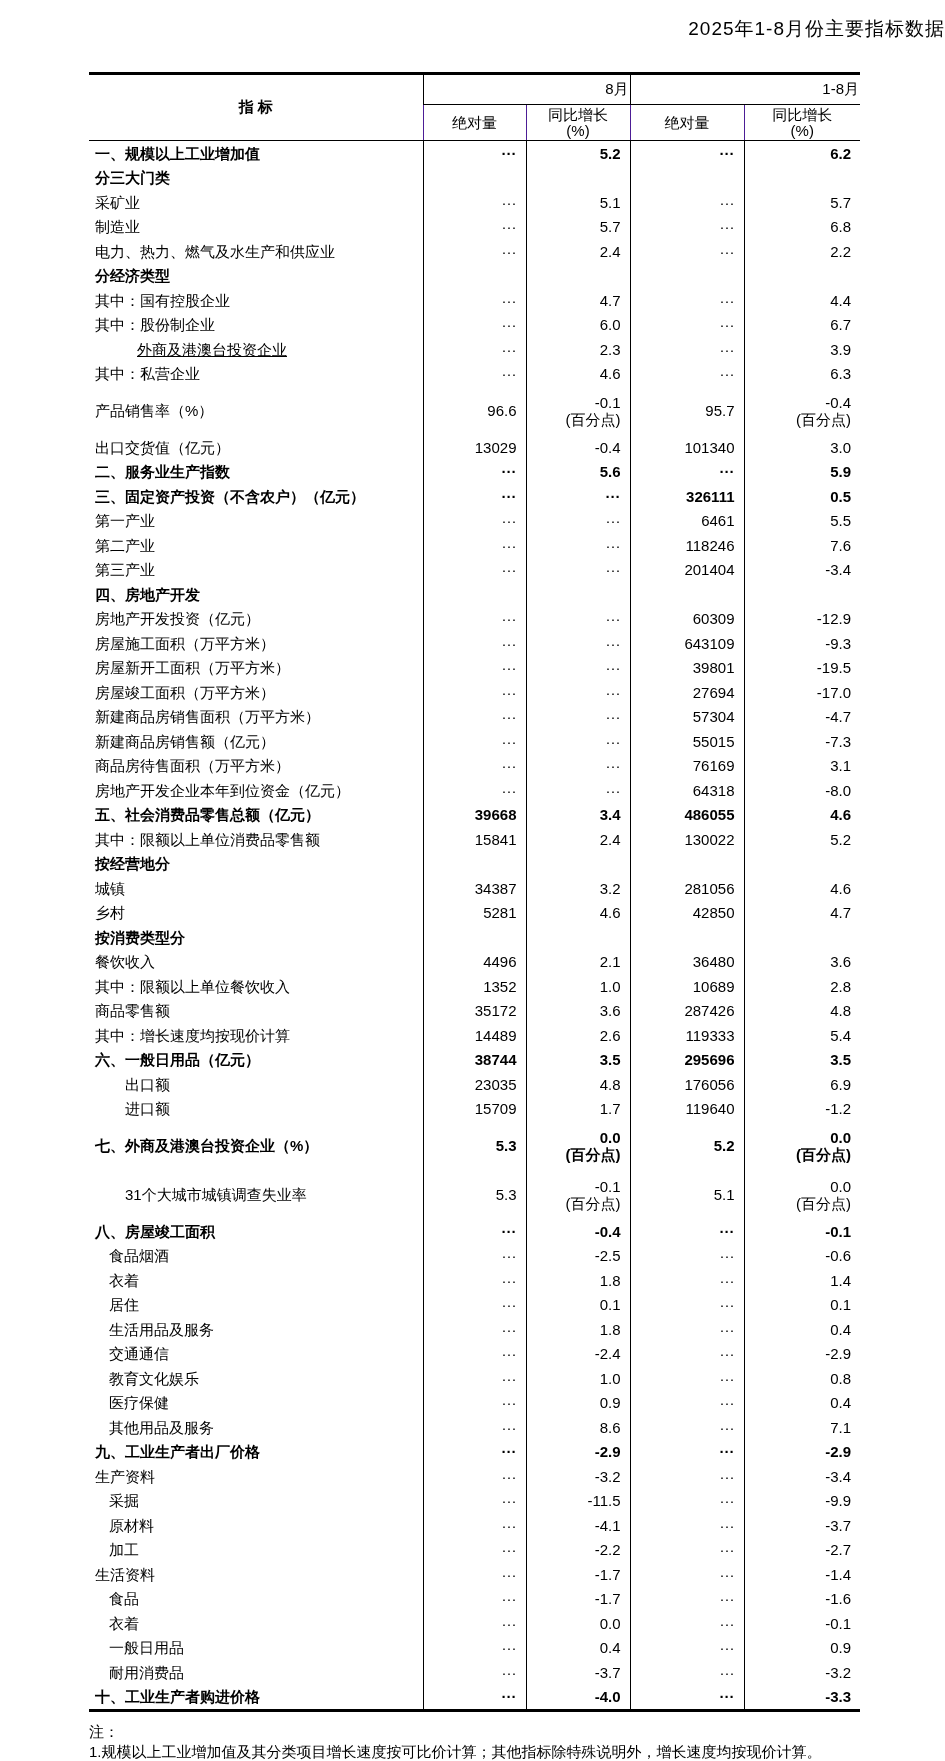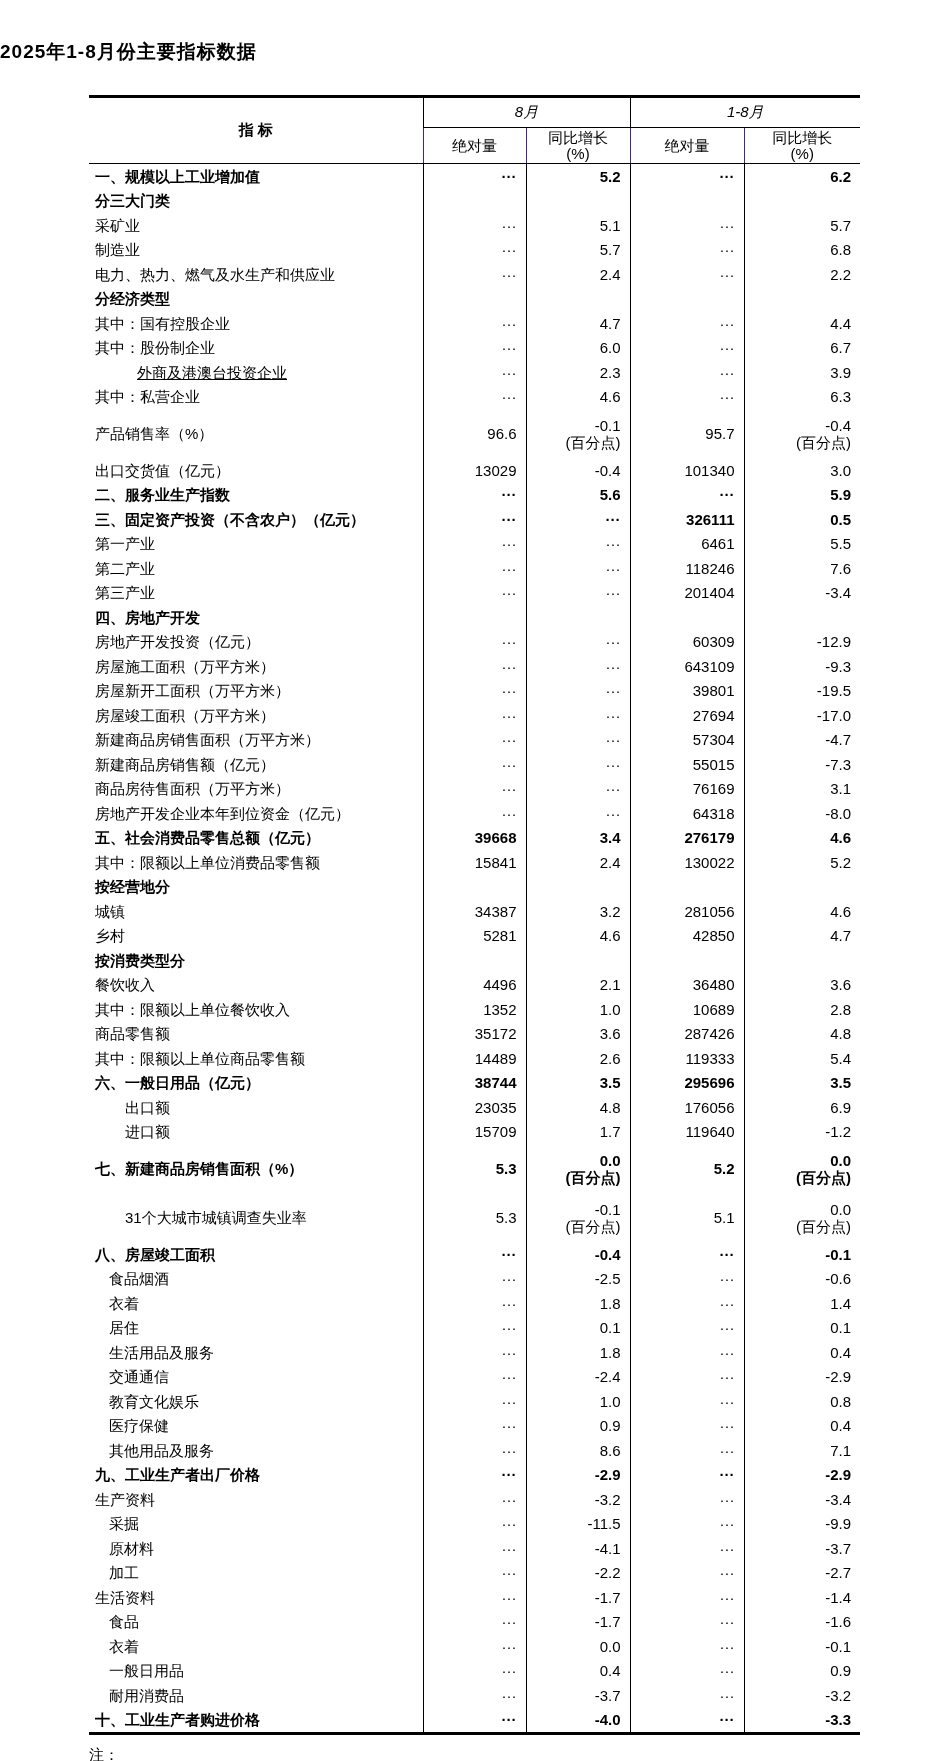--- a/index.html
+++ b/index.html
@@ -3,24 +3,24 @@
 <meta charset="utf-8">
 <style>
   html,body{margin:0;padding:0;background:#ffffff;}
   body{
     width:945px;height:1761px;position:relative;
     font-family:"Liberation Sans","DejaVu Sans",sans-serif;
     color:#000;
     -webkit-font-smoothing:antialiased;
   }
   .page-title{
-    margin-top:39px;
-    text-align:left;
+    margin-top:16px;
+    text-align:right;
     font-size:19px;
-    font-weight:bold;
+    font-weight:normal;
     letter-spacing:1px;
   }
   table.indicators{
     margin:30px 0 0 89px;
     width:771px;
     border-collapse:collapse;
     table-layout:fixed;
     border-top:3px solid #000;
     border-bottom:3px solid #000;
     font-size:15px;
@@ -30,22 +30,22 @@
   col.c3{width:104px;}
   col.c4{width:114px;}
   col.c5{width:116px;}
   th{font-weight:normal;}
   th.ind-head{
     text-align:center;vertical-align:middle;
     border-bottom:1px solid #000;
     font-weight:bold;
   }
   tr.group-row th.grp{
-    height:27px;text-align:center;vertical-align:middle;
-    border-left:1px solid #000;border-bottom:1px solid #000;font-style:italic;
+    height:27px;text-align:right;vertical-align:middle;
+    border-left:1px solid #000;border-bottom:1px solid #000;
   }
   tr.sub-row th{
     height:33px;text-align:center;vertical-align:middle;
     border-left:1px solid #4c1d95;border-bottom:1px solid #000;
     white-space:pre-line;line-height:16px;
   }
   td{height:22.5px;vertical-align:middle;line-height:17px;}
   td.label{text-align:left;overflow:hidden;white-space:nowrap;}
   td.val{
     text-align:right;padding-right:9px;
@@ -276,21 +276,21 @@
     <td class="label ind0">房地产开发企业本年到位资金（亿元）</td>
     <td class="val">···</td>
     <td class="val">···</td>
     <td class="val">64318</td>
     <td class="val">-8.0</td>
   </tr>
       <tr class="bold">
     <td class="label ind0">五、社会消费品零售总额（亿元）</td>
     <td class="val">39668</td>
     <td class="val">3.4</td>
-    <td class="val">276179</td>
+    <td class="val">486055</td>
     <td class="val">4.6</td>
   </tr>
       <tr>
     <td class="label ind0">其中：限额以上单位消费品零售额</td>
     <td class="val">15841</td>
     <td class="val">2.4</td>
     <td class="val">130022</td>
     <td class="val">5.2</td>
   </tr>
       <tr class="bold">
@@ -336,21 +336,21 @@
     <td class="val">2.8</td>
   </tr>
       <tr>
     <td class="label ind0">商品零售额</td>
     <td class="val">35172</td>
     <td class="val">3.6</td>
     <td class="val">287426</td>
     <td class="val">4.8</td>
   </tr>
       <tr>
-    <td class="label ind0">其中：限额以上单位商品零售额</td>
+    <td class="label ind0">其中：增长速度均按现价计算</td>
     <td class="val">14489</td>
     <td class="val">2.6</td>
     <td class="val">119333</td>
     <td class="val">5.4</td>
   </tr>
       <tr class="bold">
     <td class="label ind0">六、一般日用品（亿元）</td>
     <td class="val">38744</td>
     <td class="val">3.5</td>
     <td class="val">295696</td>
@@ -364,21 +364,21 @@
     <td class="val">6.9</td>
   </tr>
       <tr>
     <td class="label ind2">进口额</td>
     <td class="val">15709</td>
     <td class="val">1.7</td>
     <td class="val">119640</td>
     <td class="val">-1.2</td>
   </tr>
       <tr class="bold tall">
-    <td class="label ind0">七、新建商品房销售面积（%）</td>
+    <td class="label ind0">七、外商及港澳台投资企业（%）</td>
     <td class="val">5.3</td>
     <td class="val">0.0
 (百分点)</td>
     <td class="val">5.2</td>
     <td class="val">0.0
 (百分点)</td>
   </tr>
       <tr class="tall">
     <td class="label ind2">31个大城市城镇调查失业率</td>
     <td class="val">5.3</td>

